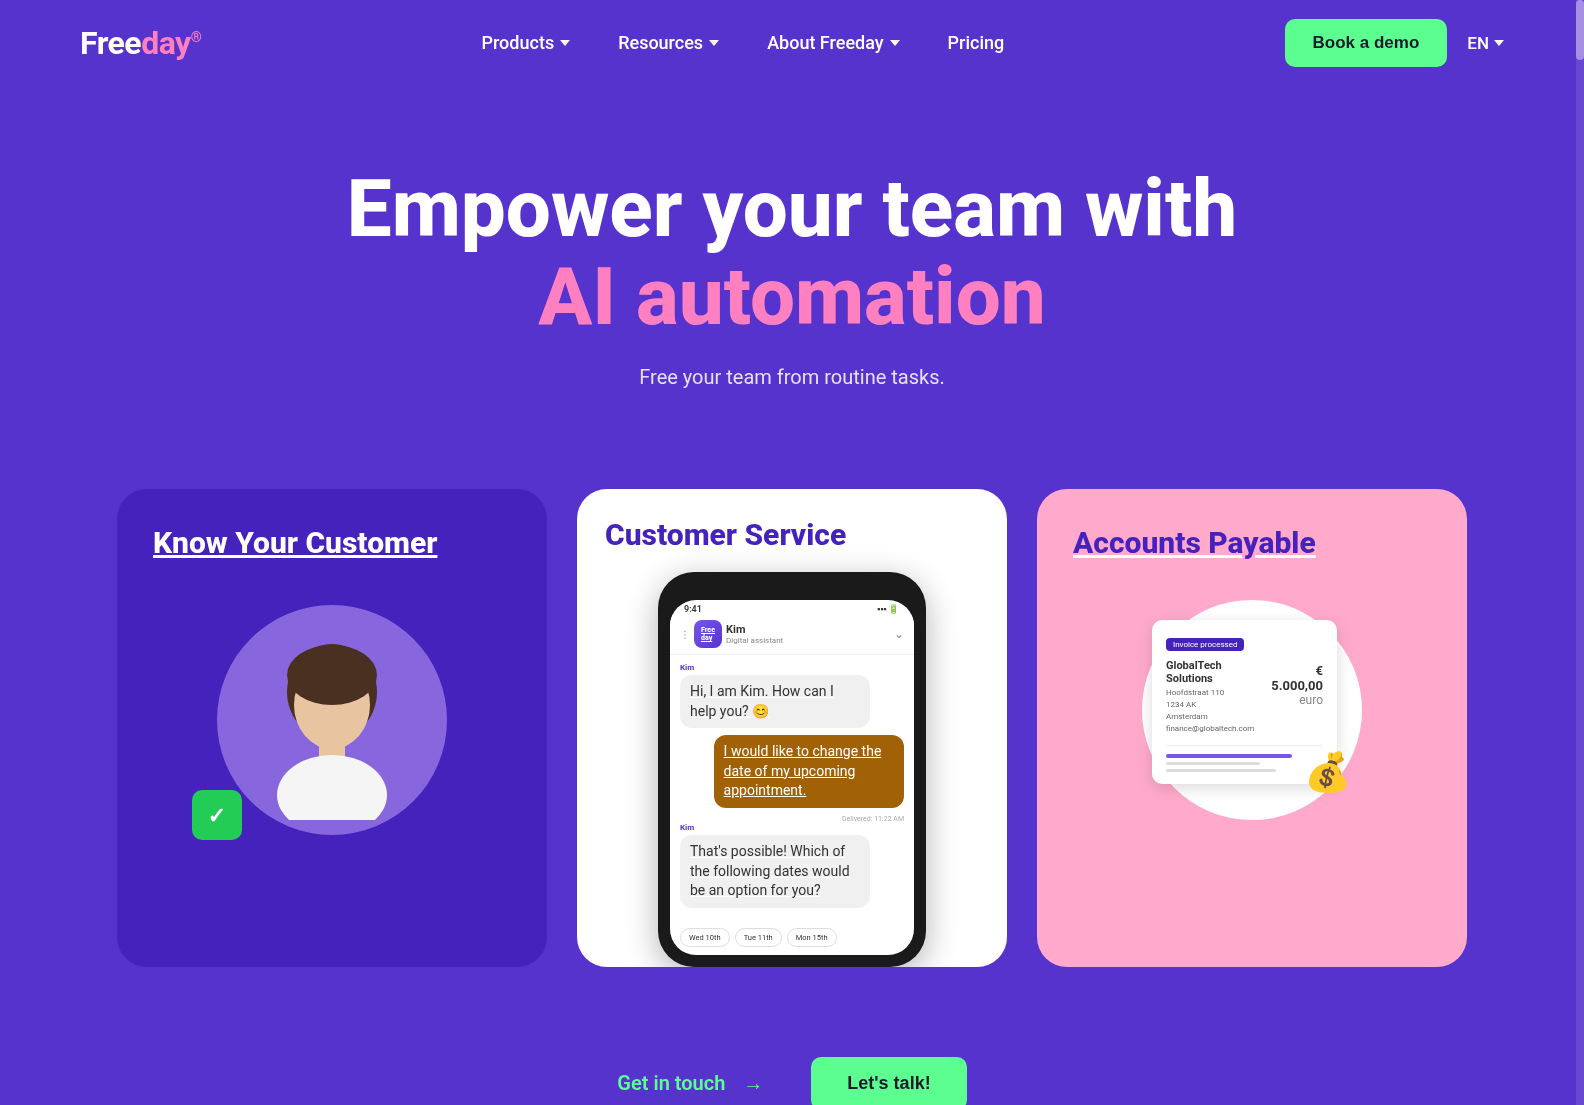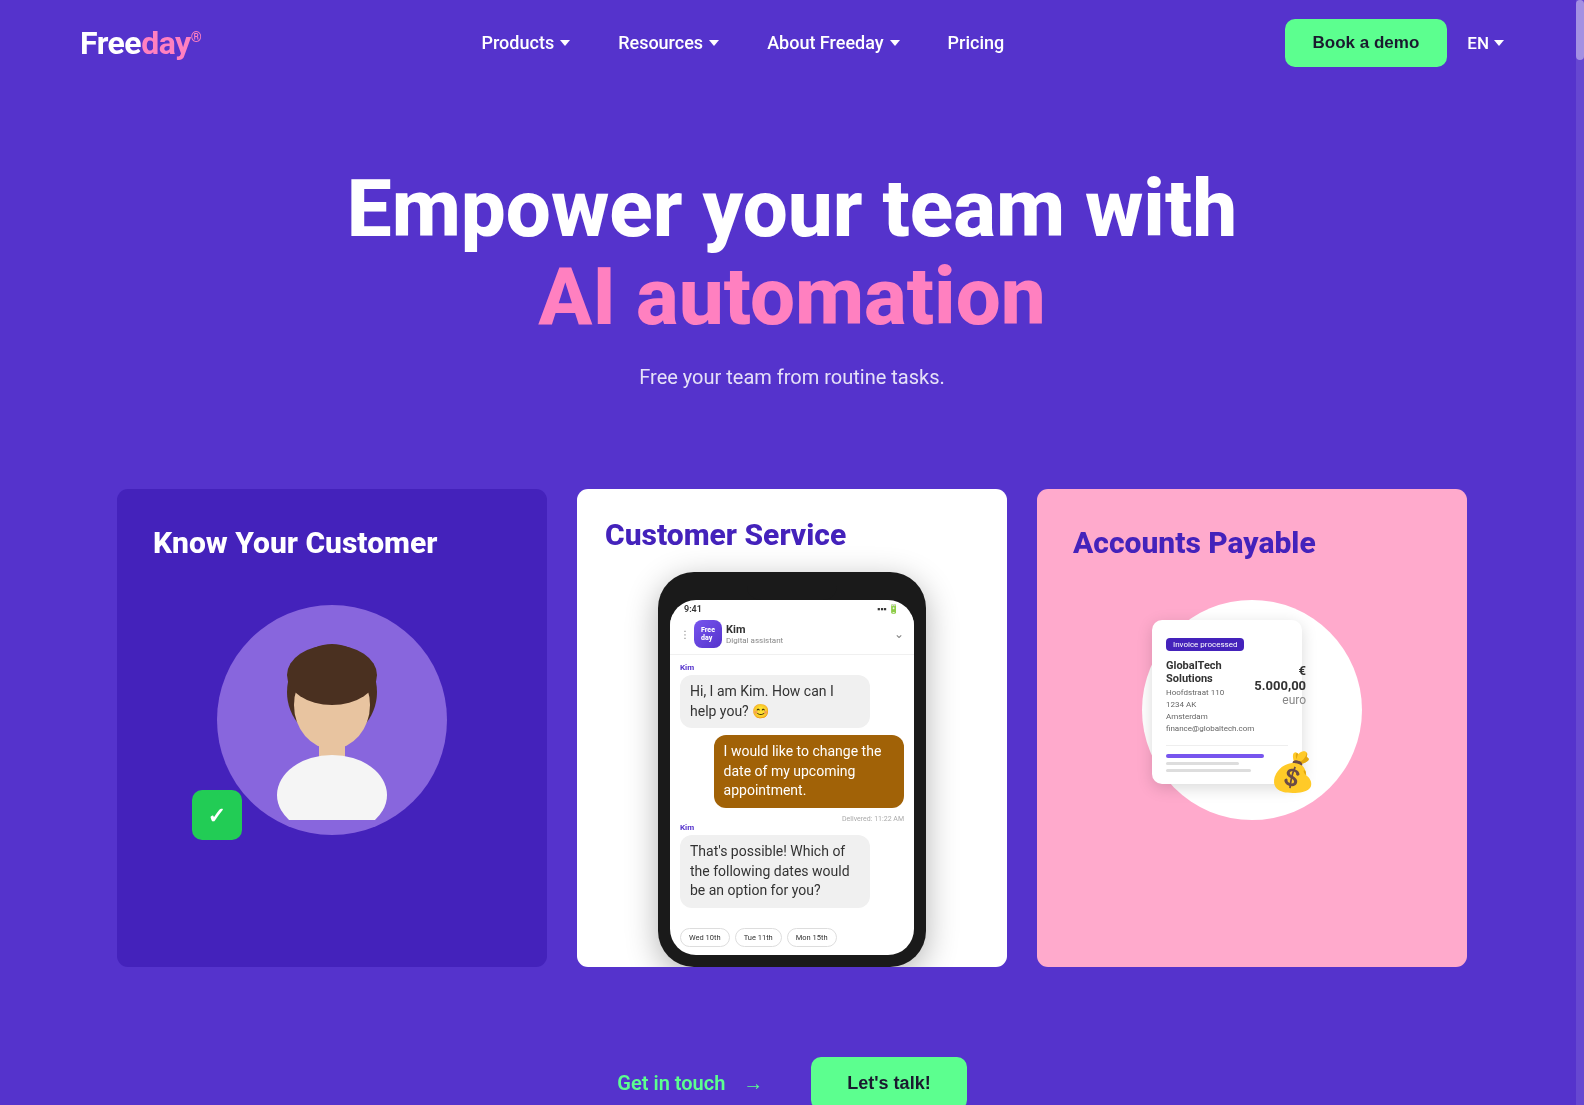--- a/index.html
+++ b/index.html
@@ -99,26 +99,27 @@
     }
 
     
     .cards {
       display: flex;
       gap: 30px;
       padding: 40px 100px 60px;
       justify-content: center;
     }
     .card {
-      border-radius: 11px;
+      border-radius: 30px;
       overflow: hidden;
       flex: 1;
       max-width: 430px;
       min-height: 430px;
       position: relative;
+      text-decoration: underline;
     }
     .card-kyc {
       background: #4422BB;
       padding: 36px;
     }
     .card-cs {
       background: #ffffff;
       padding: 0;
     }
     .card-ap {
@@ -274,21 +275,21 @@
       border-radius: 12px;
       padding: 4px 8px;
       font-size: 7.5px;
       color: #333;
       white-space: nowrap;
     }
     .invoice-card {
       background: white;
       border-radius: 10px;
       padding: 12px 14px;
-      width: 150px;
+      width: 185px;
       box-shadow: 0 4px 16px rgba(0,0,0,0.15);
     }
     .invoice-processed {
       background: #4422BB;
       color: white;
       font-size: 8px;
       border-radius: 4px;
       padding: 2px 7px;
       display: inline-block;
       margin-bottom: 8px;

